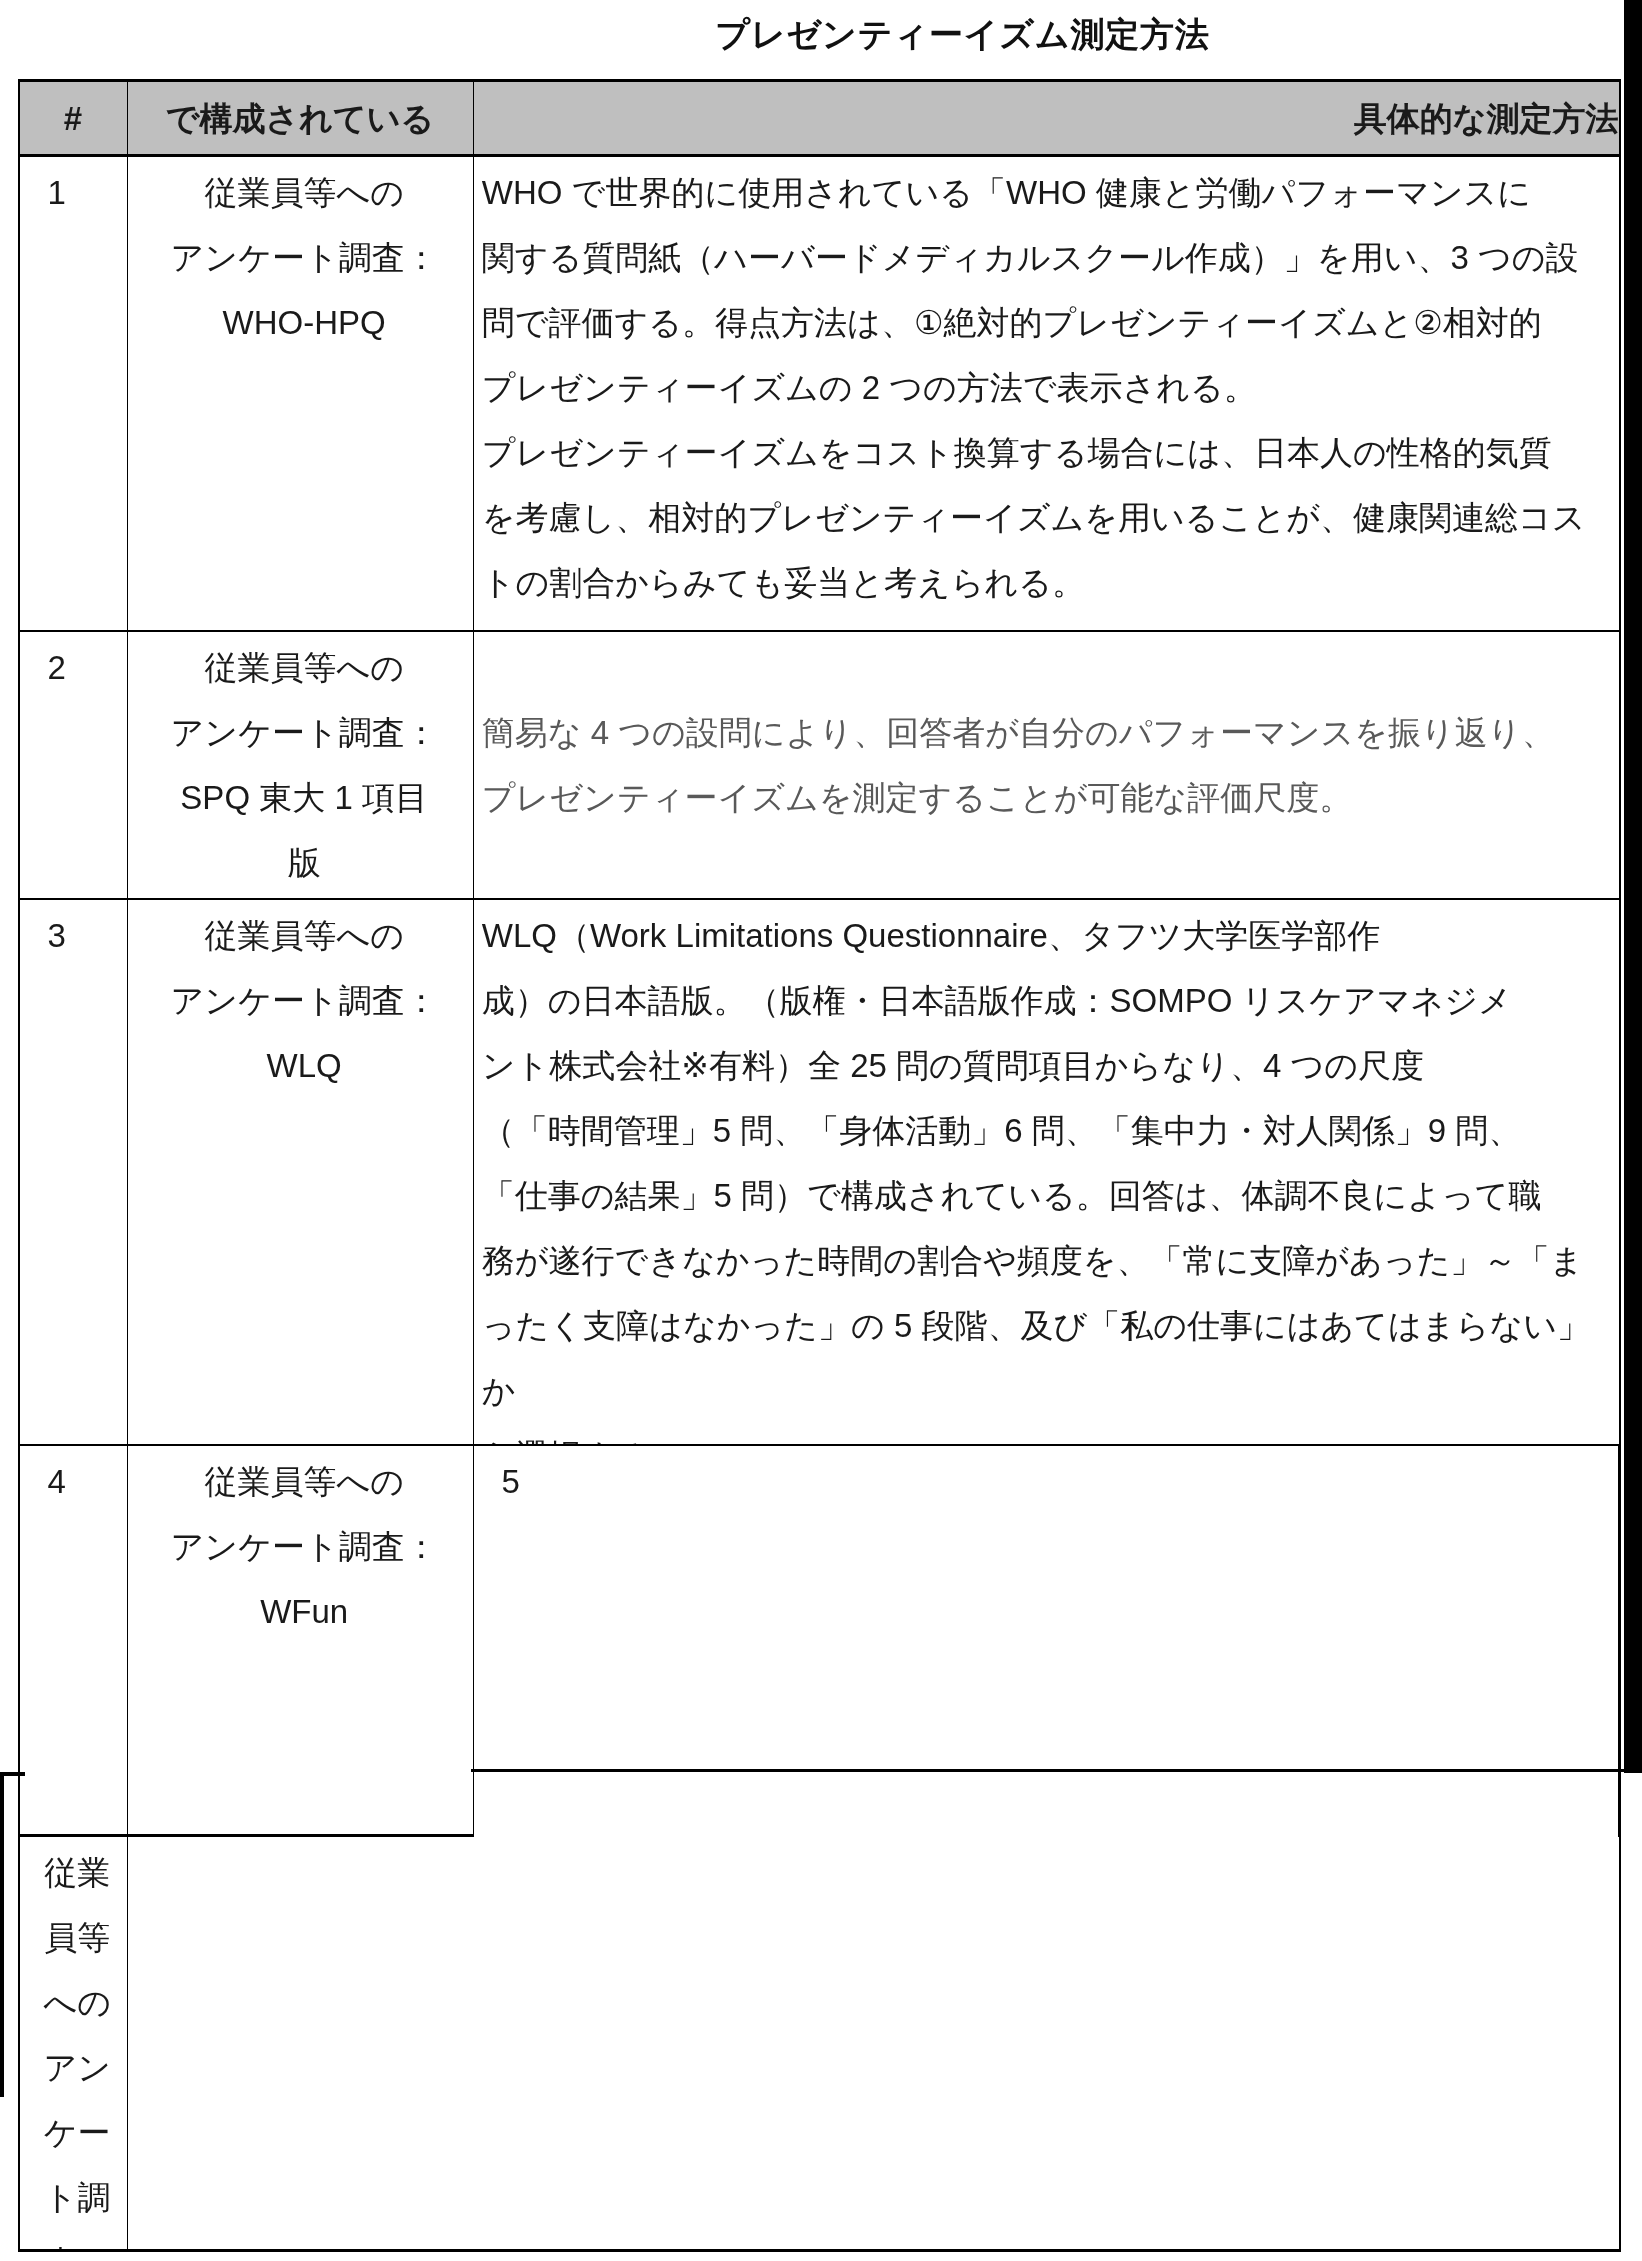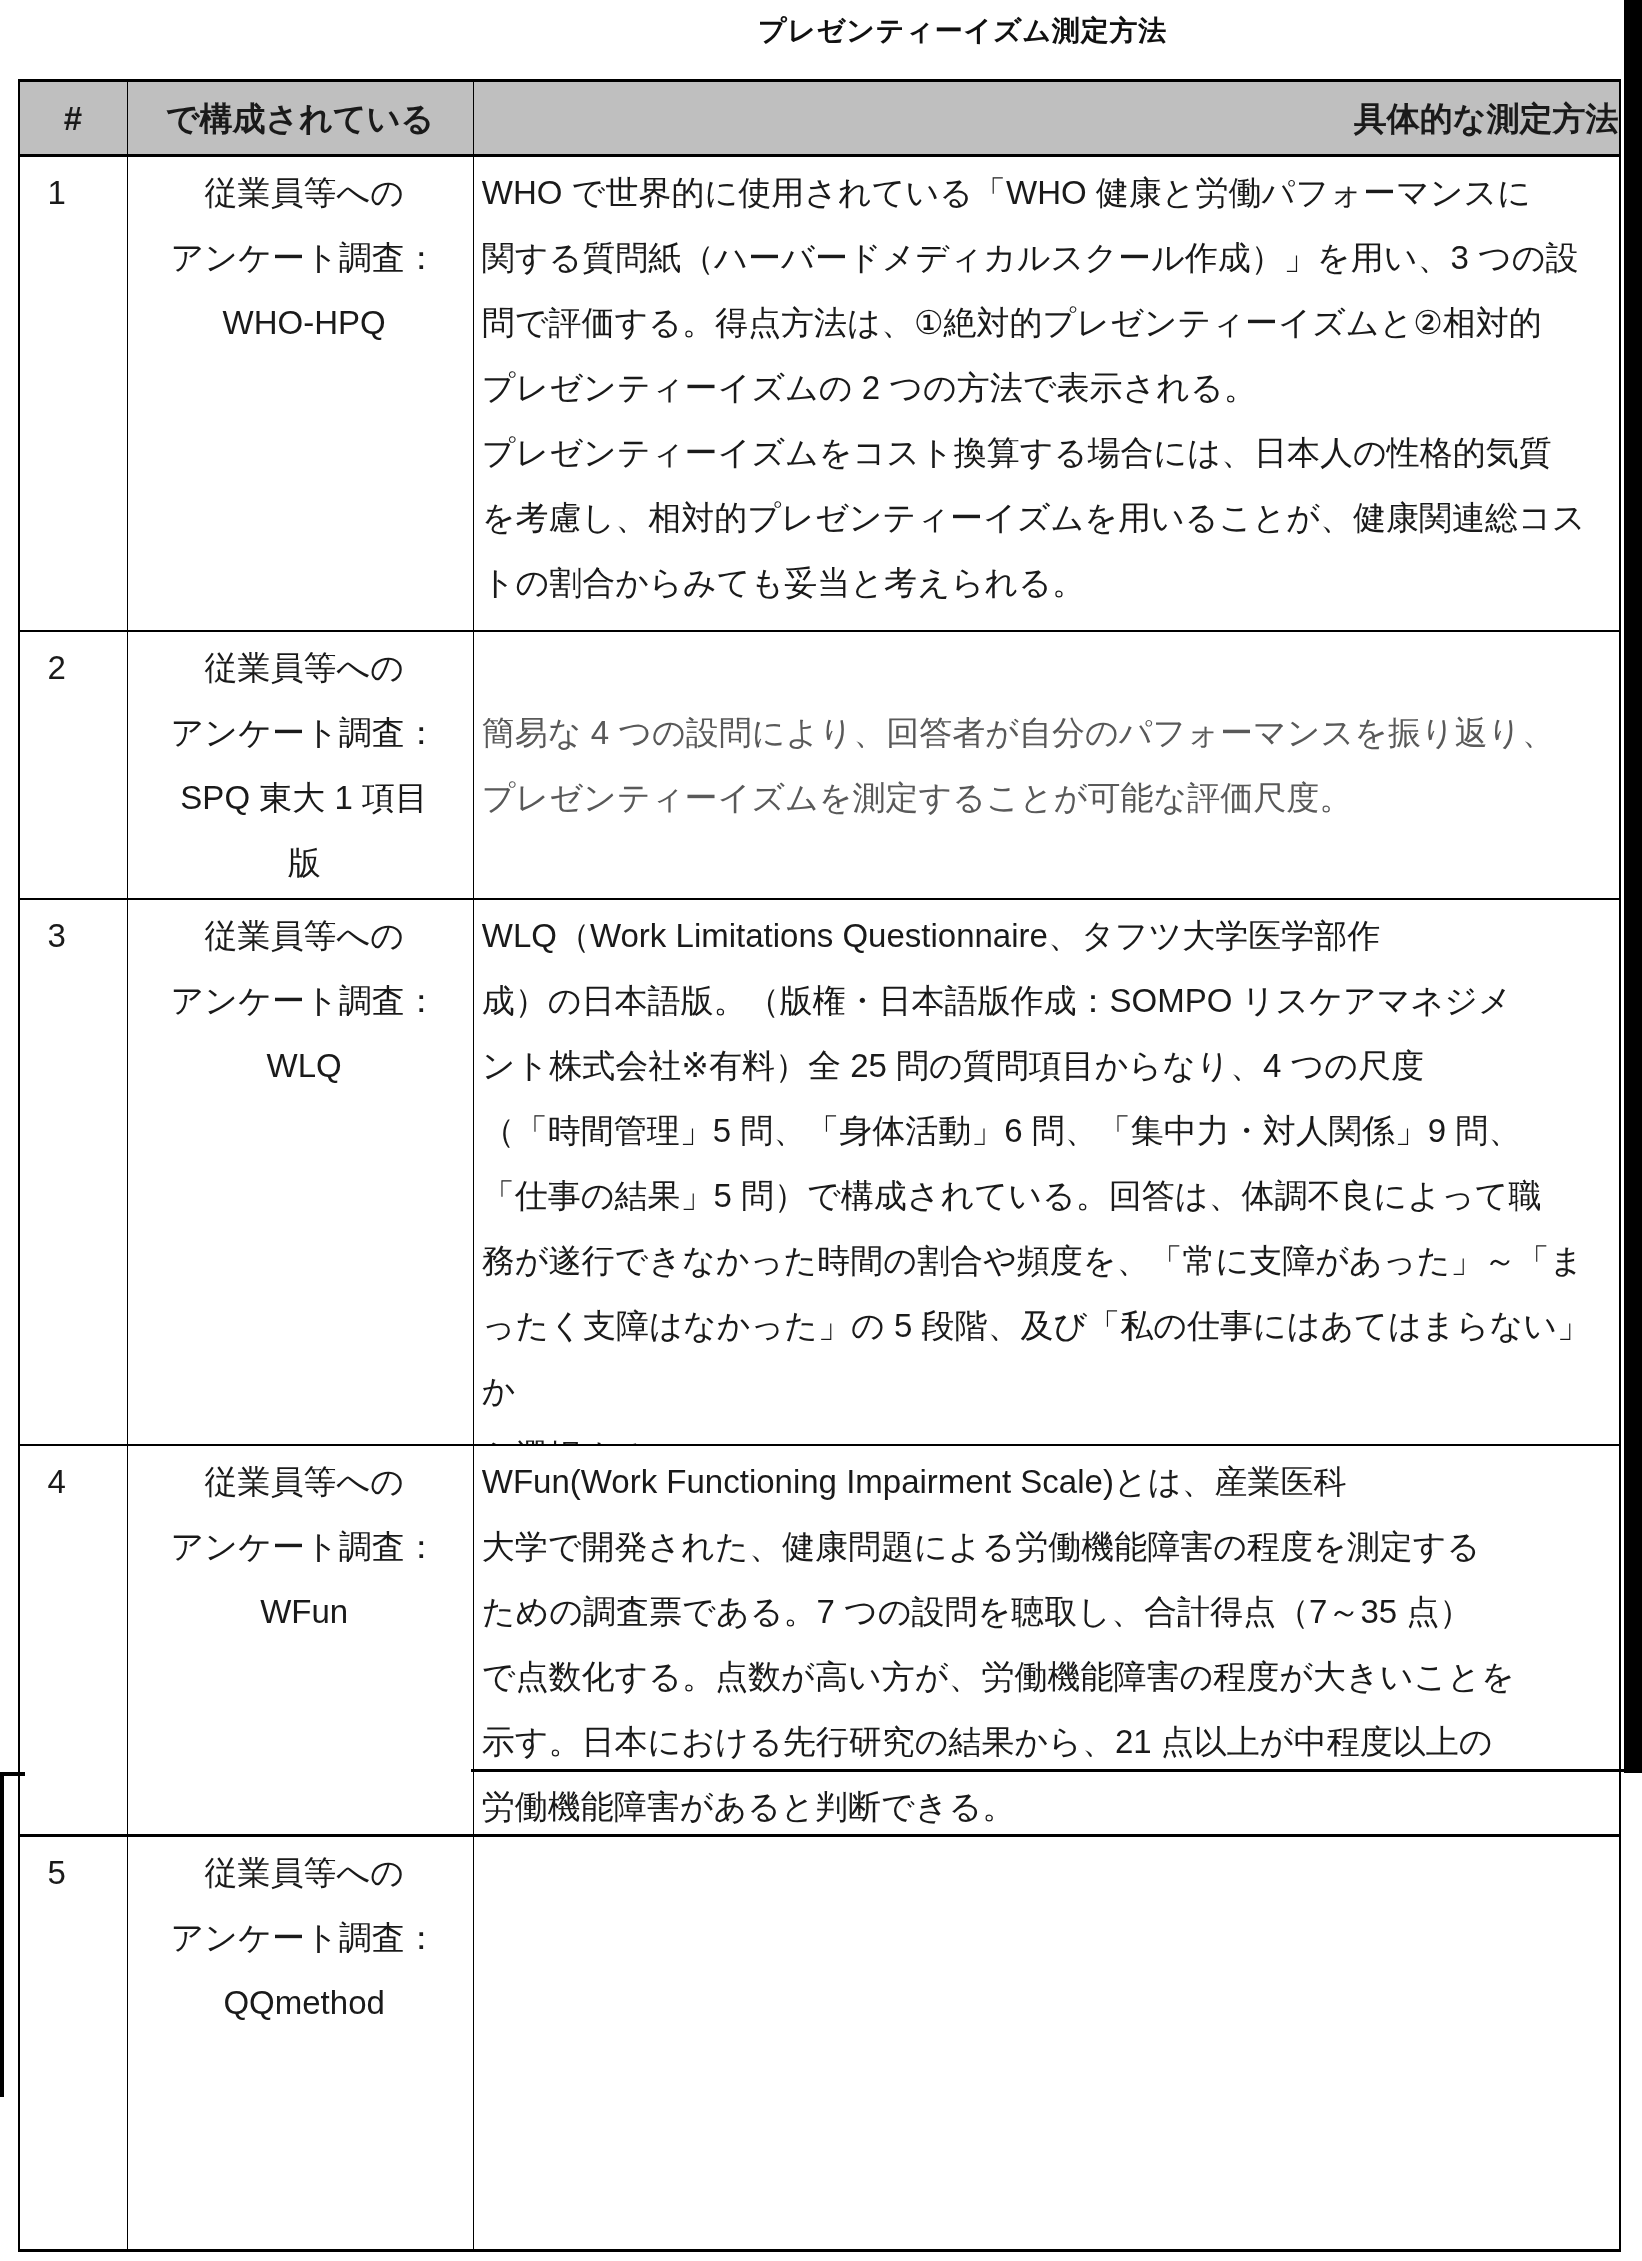--- a/index.html
+++ b/index.html
@@ -5,21 +5,21 @@
   html,body{margin:0;padding:0;}
   body{
     position:relative;
     width:1643px;height:2261px;
     background:#ffffff;
     font-family:"Liberation Sans","DejaVu Sans",sans-serif;
     overflow:hidden;
   }
   .title{
     position:absolute;top:11.7px;left:283px;width:1359px;
-    text-align:center;font-size:28px;font-weight:bold;color:#111;
+    text-align:center;font-size:34px;font-weight:bold;color:#111;
     letter-spacing:0.8px;
   }
   .table{
     position:absolute;left:17.5px;top:79px;width:1603px;
     box-sizing:border-box;
     border:2.5px solid #000;border-top-width:3.3px;border-bottom-width:3.3px;
     display:grid;
     grid-template-columns:108px 346px 1fr;
     grid-template-rows:75px 475px 268px 546px 391px 412px;
     background:#fff;
@@ -109,28 +109,20 @@
 「仕事の結果」5 問）で構成されている。回答は、体調不良によって職
 務が遂行できなかった時間の割合や頻度を、「常に支障があった」～「ま
 ったく支障はなかった」の 5 段階、及び「私の仕事にはあてはまらない」か
 ら選択する。</div>
   </div>
 
   <div class="c num r4">4</div>
   <div class="c src r4 lines">従業員等への
 アンケート調査：
 WFun</div>
-  <div class="c mtd r4 lastcol">
-    <div class="para lines">WFun(Work Functioning Impairment Scale)とは、産業医科
-大学で開発された、健康問題による労働機能障害の程度を測定する
-ための調査票である。7 つの設問を聴取し、合計得点（7～35 点）
-で点数化する。点数が高い方が、労働機能障害の程度が大きいことを
-示す。日本における先行研究の結果から、21 点以上が中程度以上の
-労働機能障害があると判断できる。</div>
-  </div>
 
   <div class="c num r5">5</div>
   <div class="c src r5 lines">従業員等への
 アンケート調査：
 QQmethod</div>
 
 </div>
 
 <div class="page-break-line"></div>
 <div class="page-edge-bar"></div>

